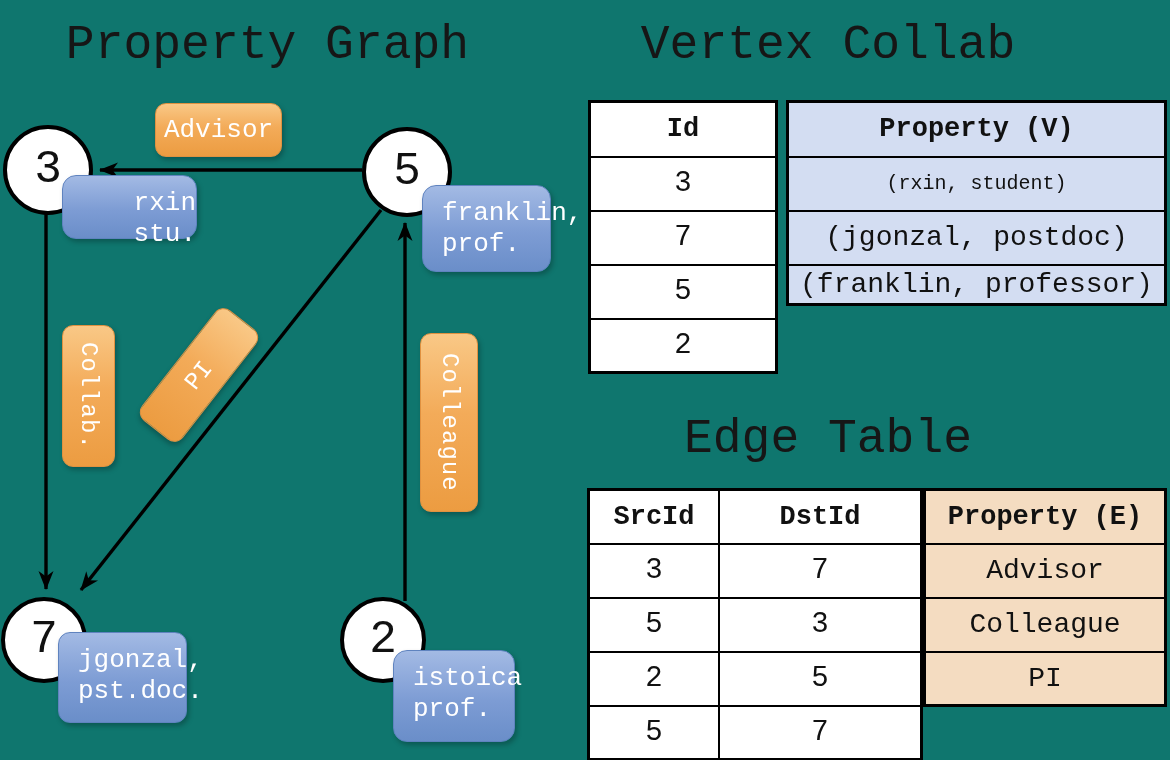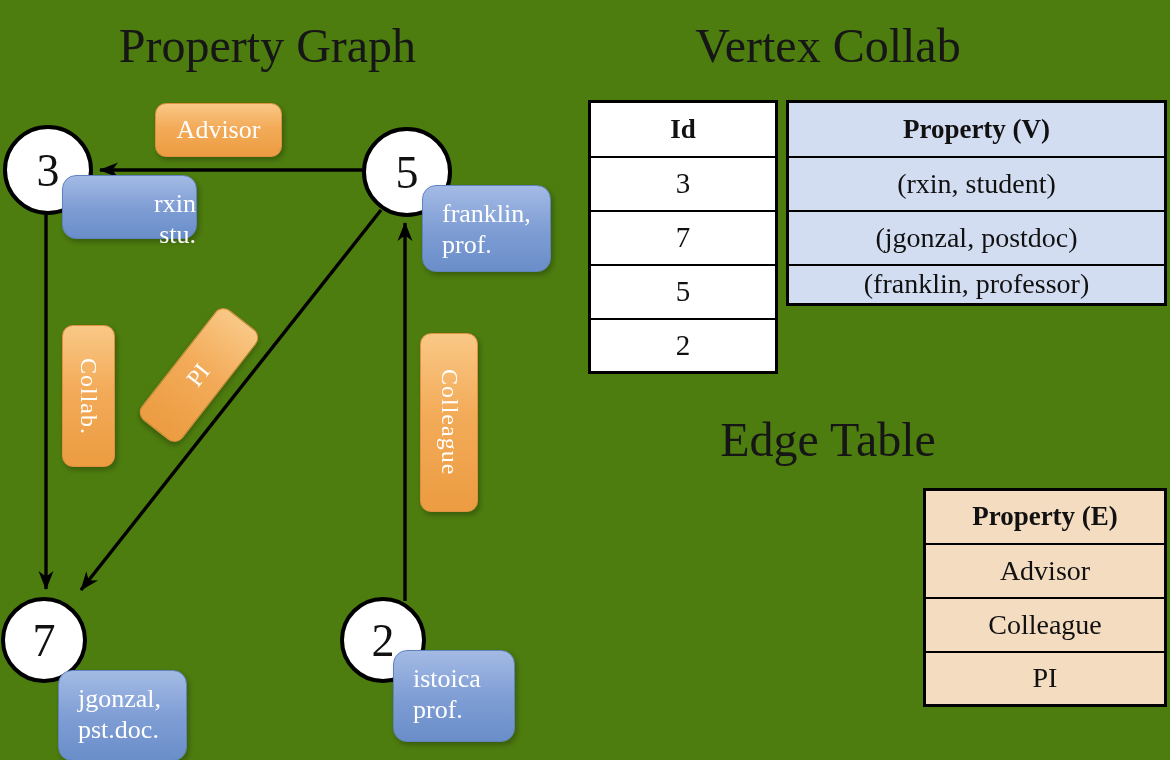--- a/index.html
+++ b/index.html
@@ -1,18 +1,18 @@
 <!DOCTYPE html>
 <html><head>
 <meta charset="utf-8">
 <style>
   html,body{margin:0;padding:0;background:#fff;}
   #slide{
-    position:relative;width:1170px;height:760px;background:#4d7c0f;overflow:hidden;
-    font-family:Liberation Serif, serif;color:#1a1a1a;
+    position:relative;width:1170px;height:760px;background:#0f766e;overflow:hidden;
+    font-family:Liberation Mono, monospace;color:#1a1a1a;
   }
   .title{
     position:absolute;text-align:center;font-size:48px;font-weight:300;
     letter-spacing:0px;color:#161616;white-space:nowrap;
   }
   
   #edge-layer{position:absolute;left:0;top:0;z-index:1;}
   .node{
     position:absolute;z-index:2;box-sizing:border-box;border:4px solid #000;
     border-radius:50%;background:#fff;display:flex;align-items:center;justify-content:center;
@@ -92,21 +92,21 @@
   </div>
 
   <div class="vlabel" style="left:62px;top:175px;width:135px;height:64px;text-align:right;">
     <div>rxin</div>
     <div>stu.</div>
   </div>
   <div class="vlabel" style="left:422px;top:185px;width:129px;height:87px;">
     <div>franklin,</div>
     <div>prof.</div>
   </div>
-  <div class="vlabel" style="left:58px;top:670px;width:129px;height:91px;">
+  <div class="vlabel" style="left:58px;top:632px;width:129px;height:91px;border-radius:12px;">
     <div>jgonzal,</div>
     <div>pst.doc.</div>
   </div>
   <div class="vlabel" style="left:393px;top:650px;width:122px;height:92px;">
     <div>istoica</div>
     <div>prof.</div>
   </div>
 
   <table style="left:588px;top:100px;width:190px;">
     <tbody>
@@ -127,31 +127,55 @@
         </tr>
   </tbody>
     </table>
 
   <table style="left:786px;top:100px;width:381px;">
     <tbody>
         <tr style="height:55px;">
           <td class="hdr bluecell">Property (V)</td>
         </tr>
     <tr style="height:54px;">
-          <td class="bluecell" style="font-size:28px;">(rxin, student)</td>
+          <td class="bluecell" style="font-size:20px;">(rxin, student)</td>
         </tr>
     <tr style="height:54px;">
           <td class="bluecell" style="font-size:28px;">(jgonzal, postdoc)</td>
         </tr>
     <tr style="height:40px;">
           <td class="bluecell" style="font-size:28px;">(franklin, professor)</td>
         </tr>
   </tbody>
     </table>
 
+  <table style="left:587px;top:488px;width:328px;">
+    <tbody>
+        <tr style="height:54px;">
+      <td class="hdr" style="width:128px;">SrcId</td>
+      <td class="hdr" style="width:200px;">DstId</td>
+    </tr>
+    <tr style="height:54px;">
+      <td>3</td>
+      <td>7</td>
+    </tr>
+    <tr style="height:54px;">
+      <td>5</td>
+      <td>3</td>
+    </tr>
+    <tr style="height:54px;">
+      <td>2</td>
+      <td>5</td>
+    </tr>
+    <tr style="height:54px;">
+      <td>5</td>
+      <td>7</td>
+    </tr>
+  </tbody>
+    </table>
 
   <table style="left:923px;top:488px;width:244px;">
     <tbody>
         <tr style="height:54px;">
           <td class="hdr tancell">Property (E)</td>
         </tr>
     <tr style="height:54px;">
           <td class="tancell" style="font-size:28px;">Advisor</td>
         </tr>
     <tr style="height:54px;">

